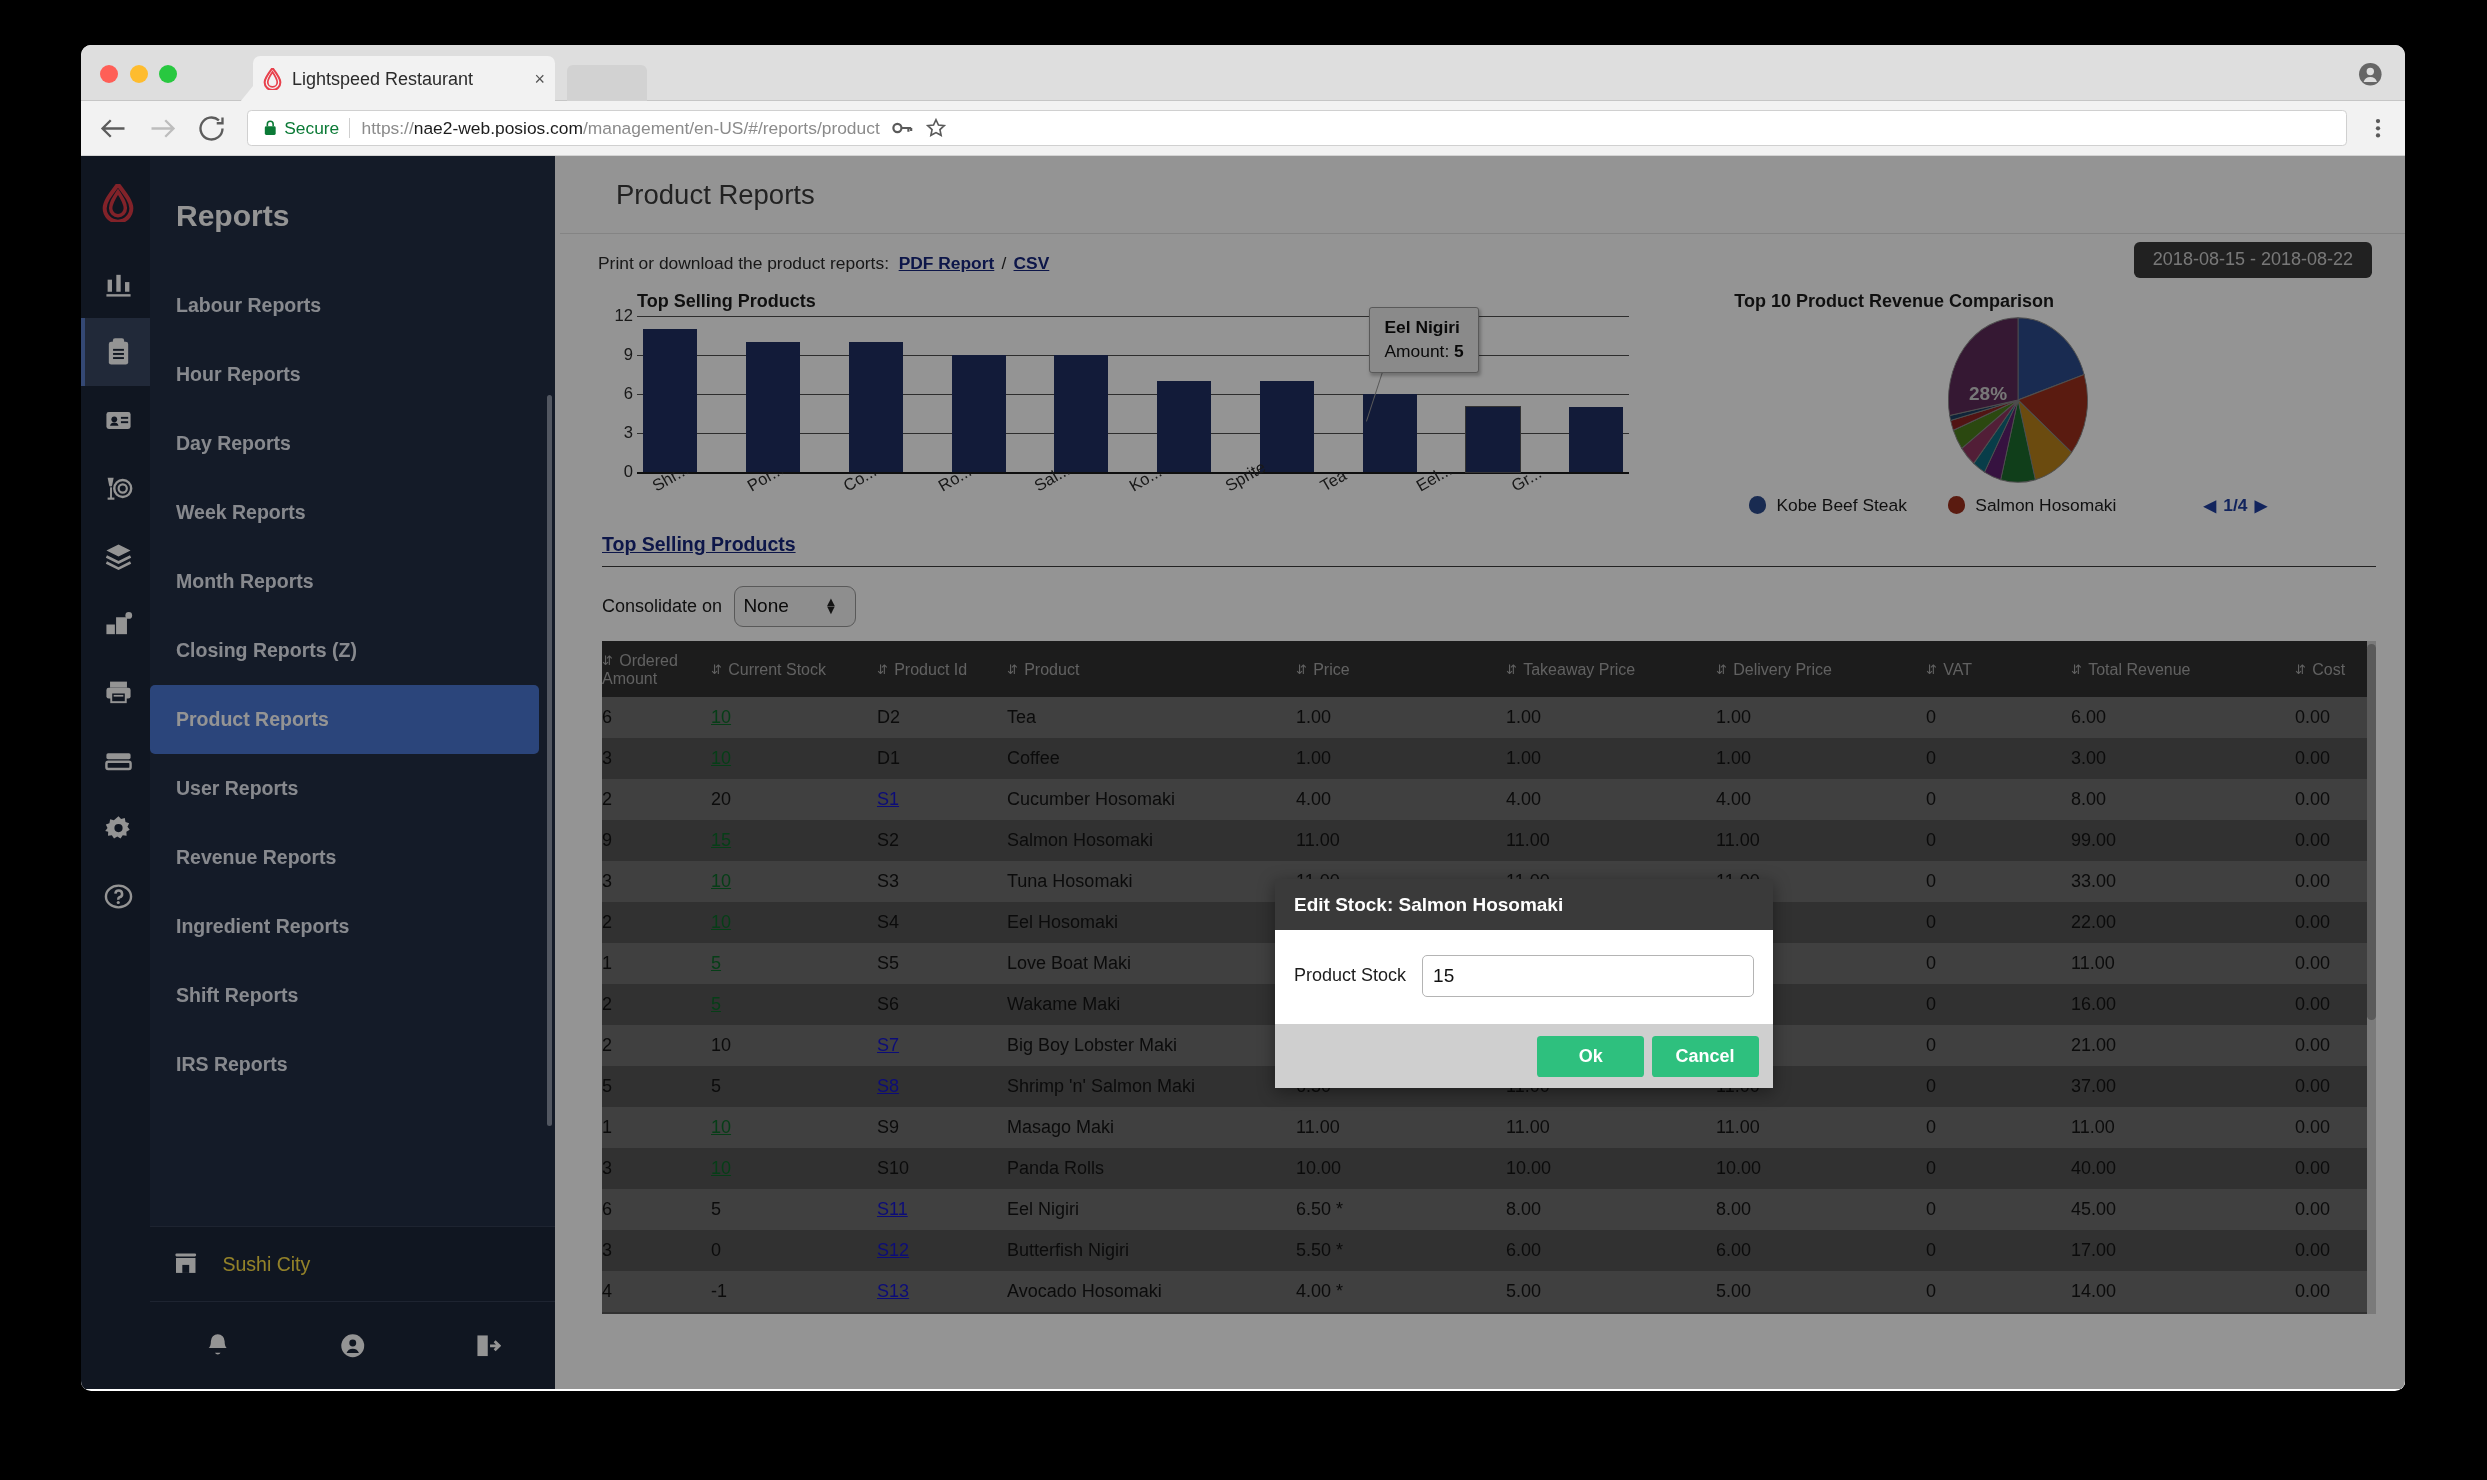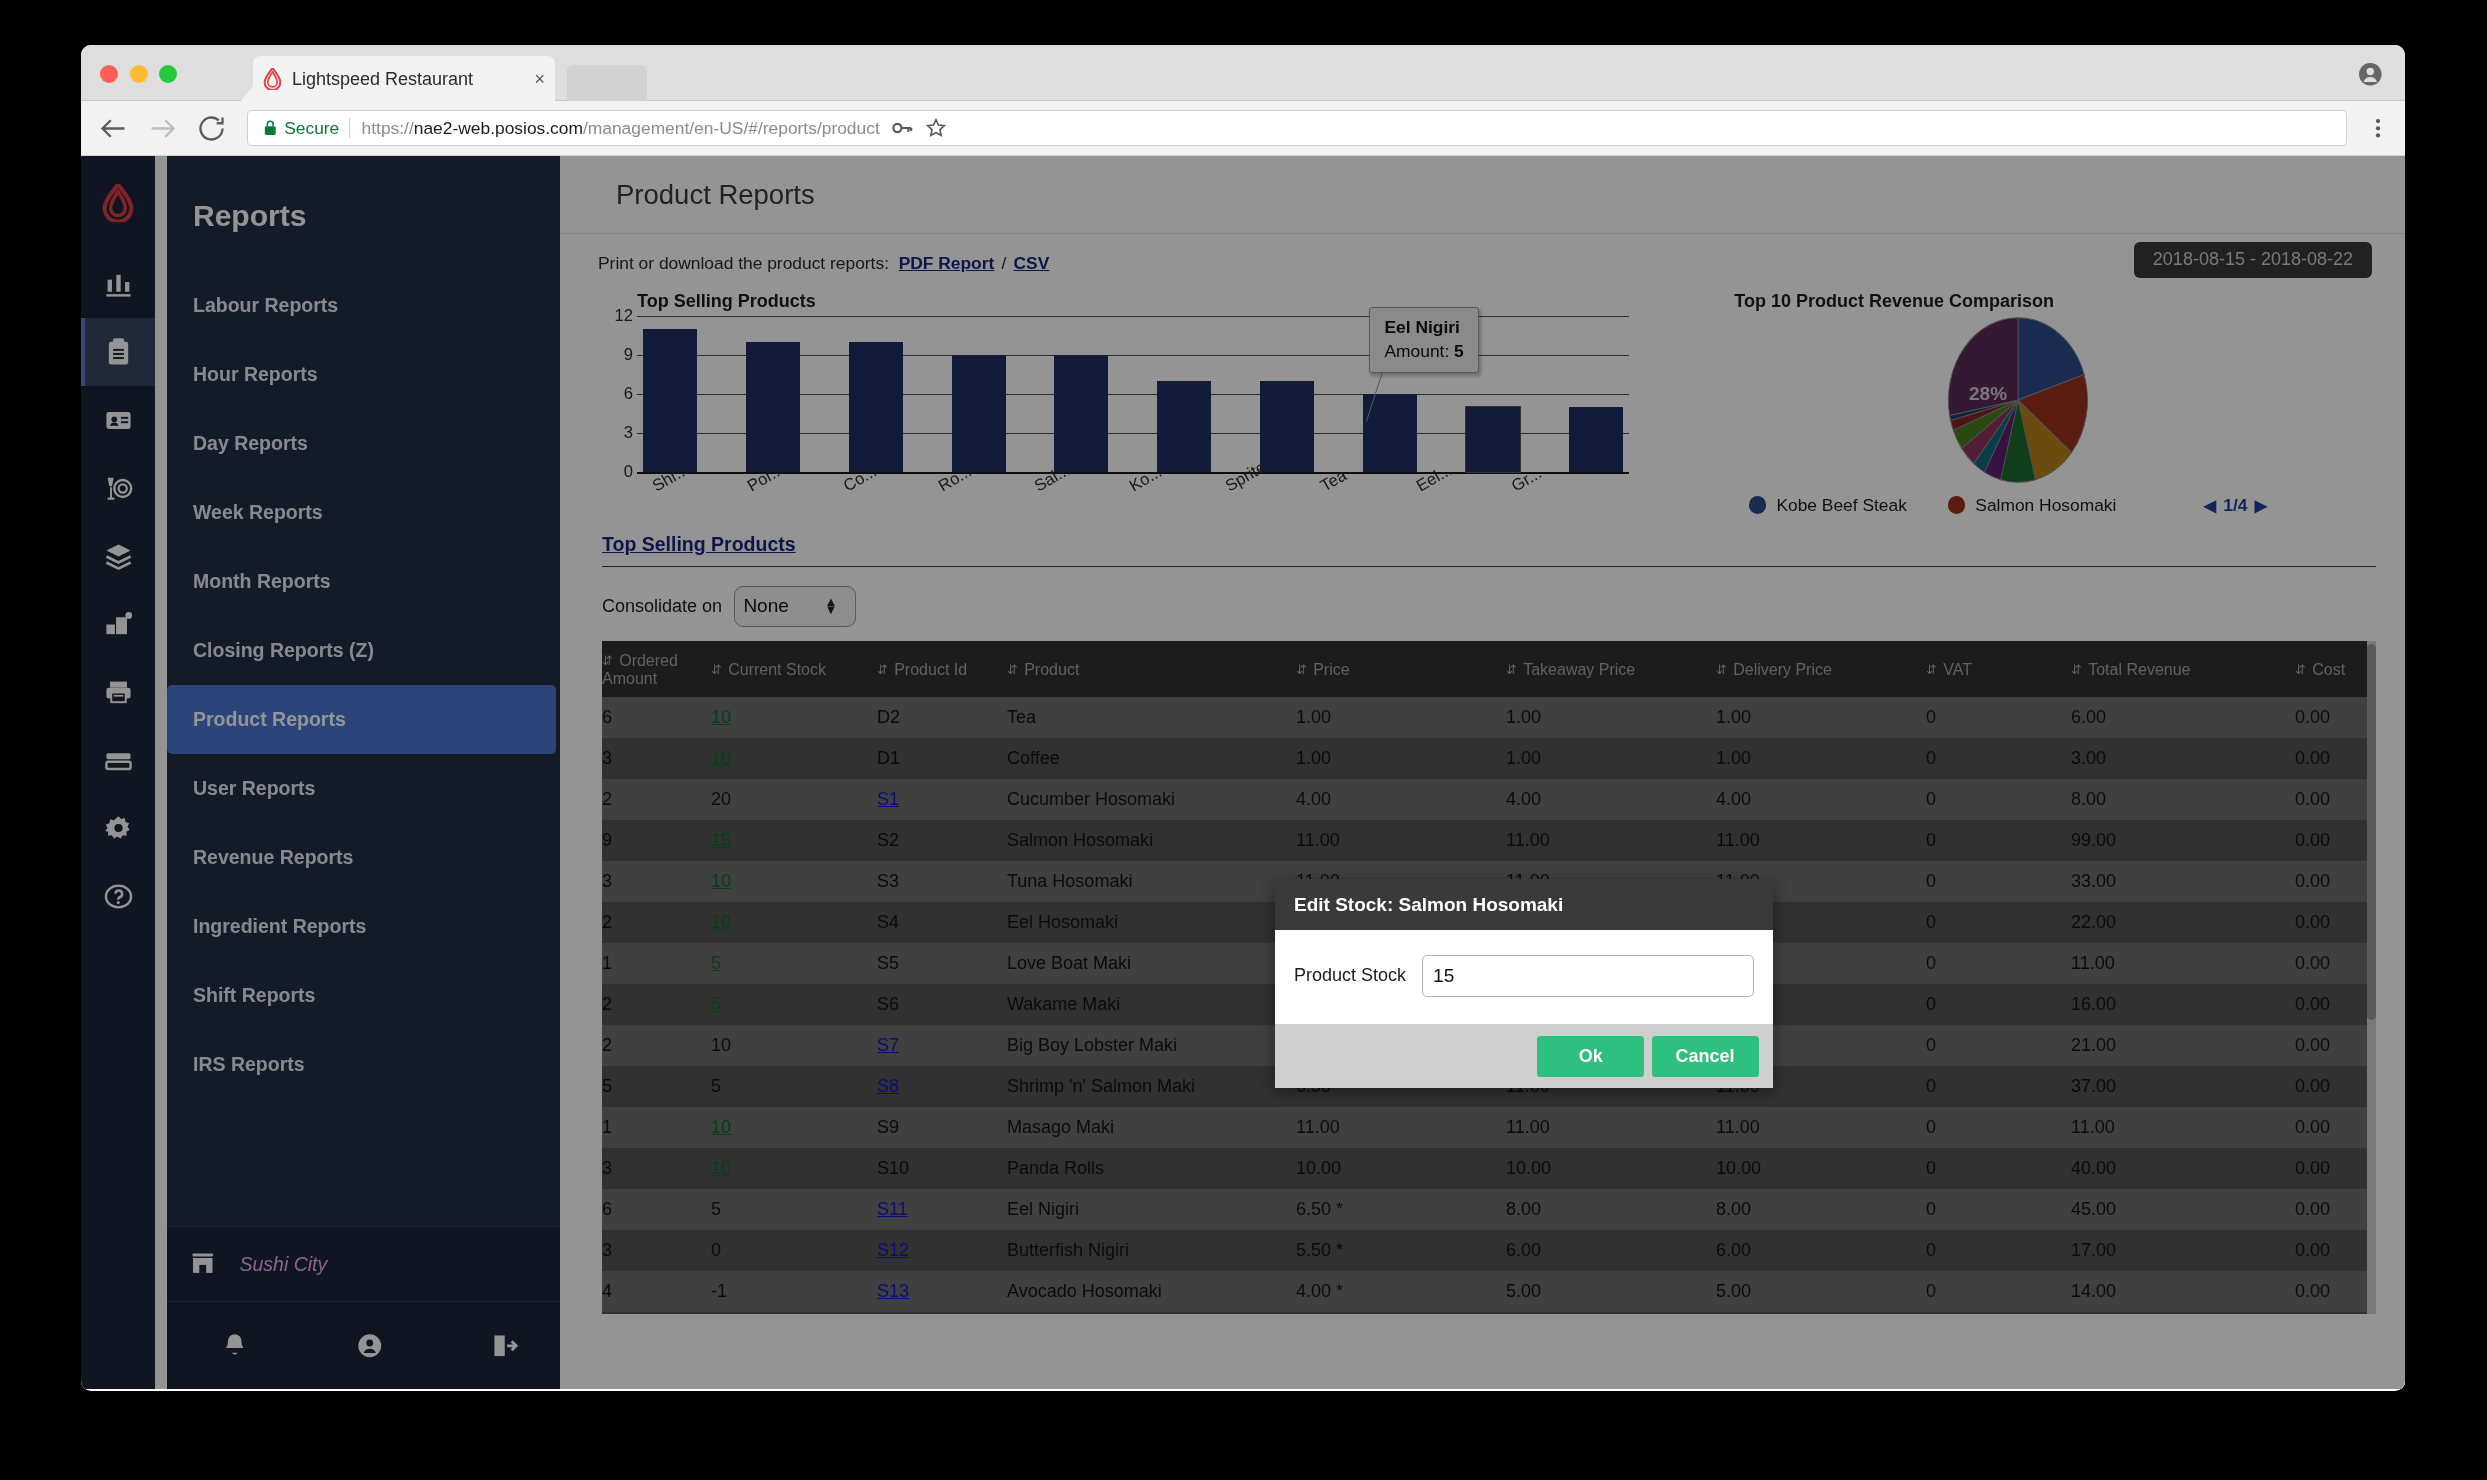--- a/index.html
+++ b/index.html
@@ -101,21 +101,21 @@
   .rail-icon svg { width: 29px; height: 29px; }
   .rail-icon.active { background: #3a4763; }
   .rail-icon.active:before {
     content:""; position:absolute; left:0; top:0; bottom:0; width:3.6px; background:#5b7cc9;
   }
   #rail-logo { height: 94px; display:flex; align-items:center; justify-content:center; }
   #rail-logo svg { width: 32px; height: 38px; }
 
   
   #sidebar {
-    position: absolute; left: 86px; top: 0;
+    position: absolute; left: 69px; top: 0;
     width: 405px; height: 100%;
     background: #242f45;
   }
   #sidebar-scroll { position:absolute; left:0; right:0; top:0; bottom:163px; overflow:hidden; }
   #sidebar-title {
     color: #fff; font-size: 30px; font-weight: bold;
     padding: 43px 0 0 26px;
   }
   #nav-list { margin-top: 38px; }
   .nav-item {
@@ -131,21 +131,21 @@
   }
 
   #store-block {
     position: absolute; left: 0; right: 0; bottom: 88px;
     height: 75px;
     border-top: 0.7px solid #343f55;
     background: #1d2639;
     display: flex; align-items: center; padding-left: 22px;
   }
   #store-block svg { width: 27.5px; height: 27.5px; color: #fff; margin-right: 23px; }
-  #store-name { color: #f0abfc; font-size: 19.5px; font-style: italic; }
+  #store-name { color: #fde047; font-size: 19.5px; }
 
   #footer-actions {
     position: absolute; left: 0; right: 0; bottom: 0;
     height: 88px; background: #1d2639;
     border-top: 0.7px solid #343f55;
     display: flex; align-items: center;
   }
   .footer-btn { flex: 1; display: flex; align-items: center; justify-content: center; color: #fff; }
   .footer-btn svg { width: 27.5px; height: 27.5px; }
 

